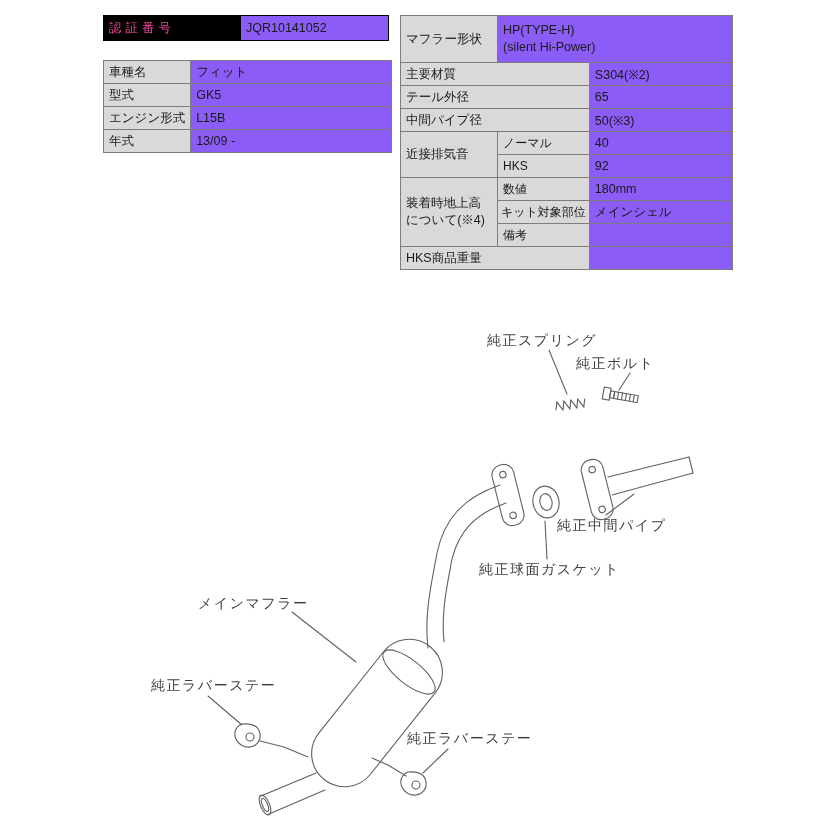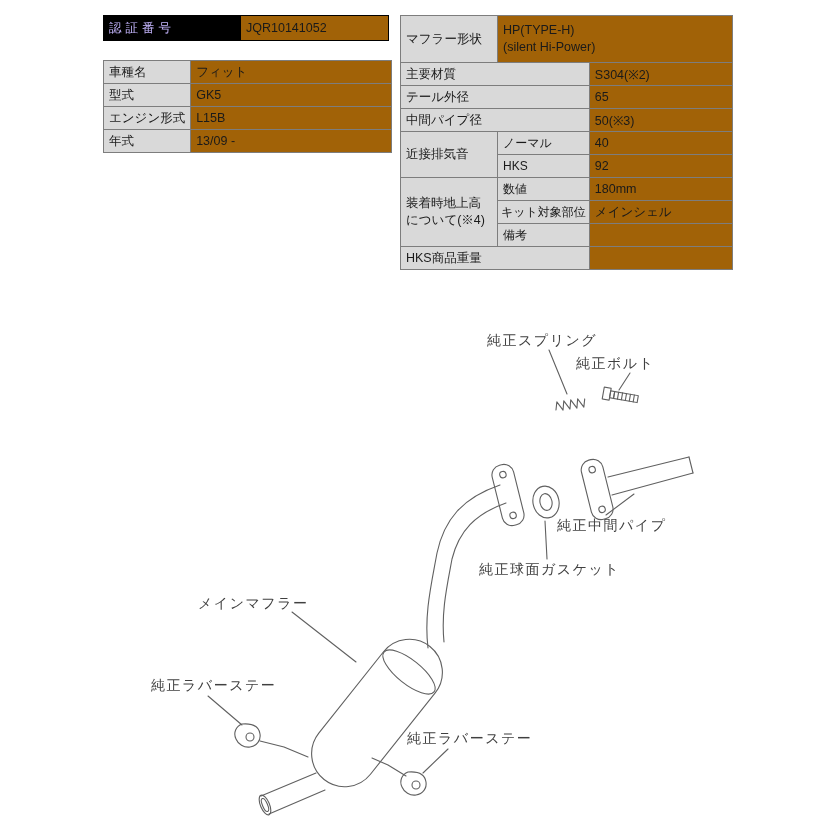--- a/index.html
+++ b/index.html
@@ -10,28 +10,28 @@
     color:#1a1a1a;
   }
   .page { position:relative; width:821px; height:821px; background:#fff; overflow:hidden; }
 
   table { border-collapse:collapse; position:absolute; table-layout:fixed; }
   td {
     border:1px solid #7d7d7d;
     font-size:12.5px; color:#1a1a1a;
     padding:0 5px; height:23px;
     vertical-align:middle; white-space:nowrap; overflow:hidden;
-    background:#a16207;
+    background:#8b5cf6;
   }
   .h { background:#d9d9d9; }
 
   
   .cert { left:103px; top:15px; }
   .cert td { border:1px solid #000; height:25px; }
-  .cert .cert-label { background:#000; color:#c4b5fd; letter-spacing:4px; }
+  .cert .cert-label { background:#000; color:#ec4899; letter-spacing:4px; }
   
   .vehicle { left:103px; top:60px; }
   
   .spec { left:400px; top:15px; }
   .spec .two-line { height:47px; }
   .spec .two-line div { line-height:17px; }
   .sub { font-size:12px;margin-top:14px; }
   .sub-small { font-size:12px; padding:0 3px; }
   .empty-cell { }
 

